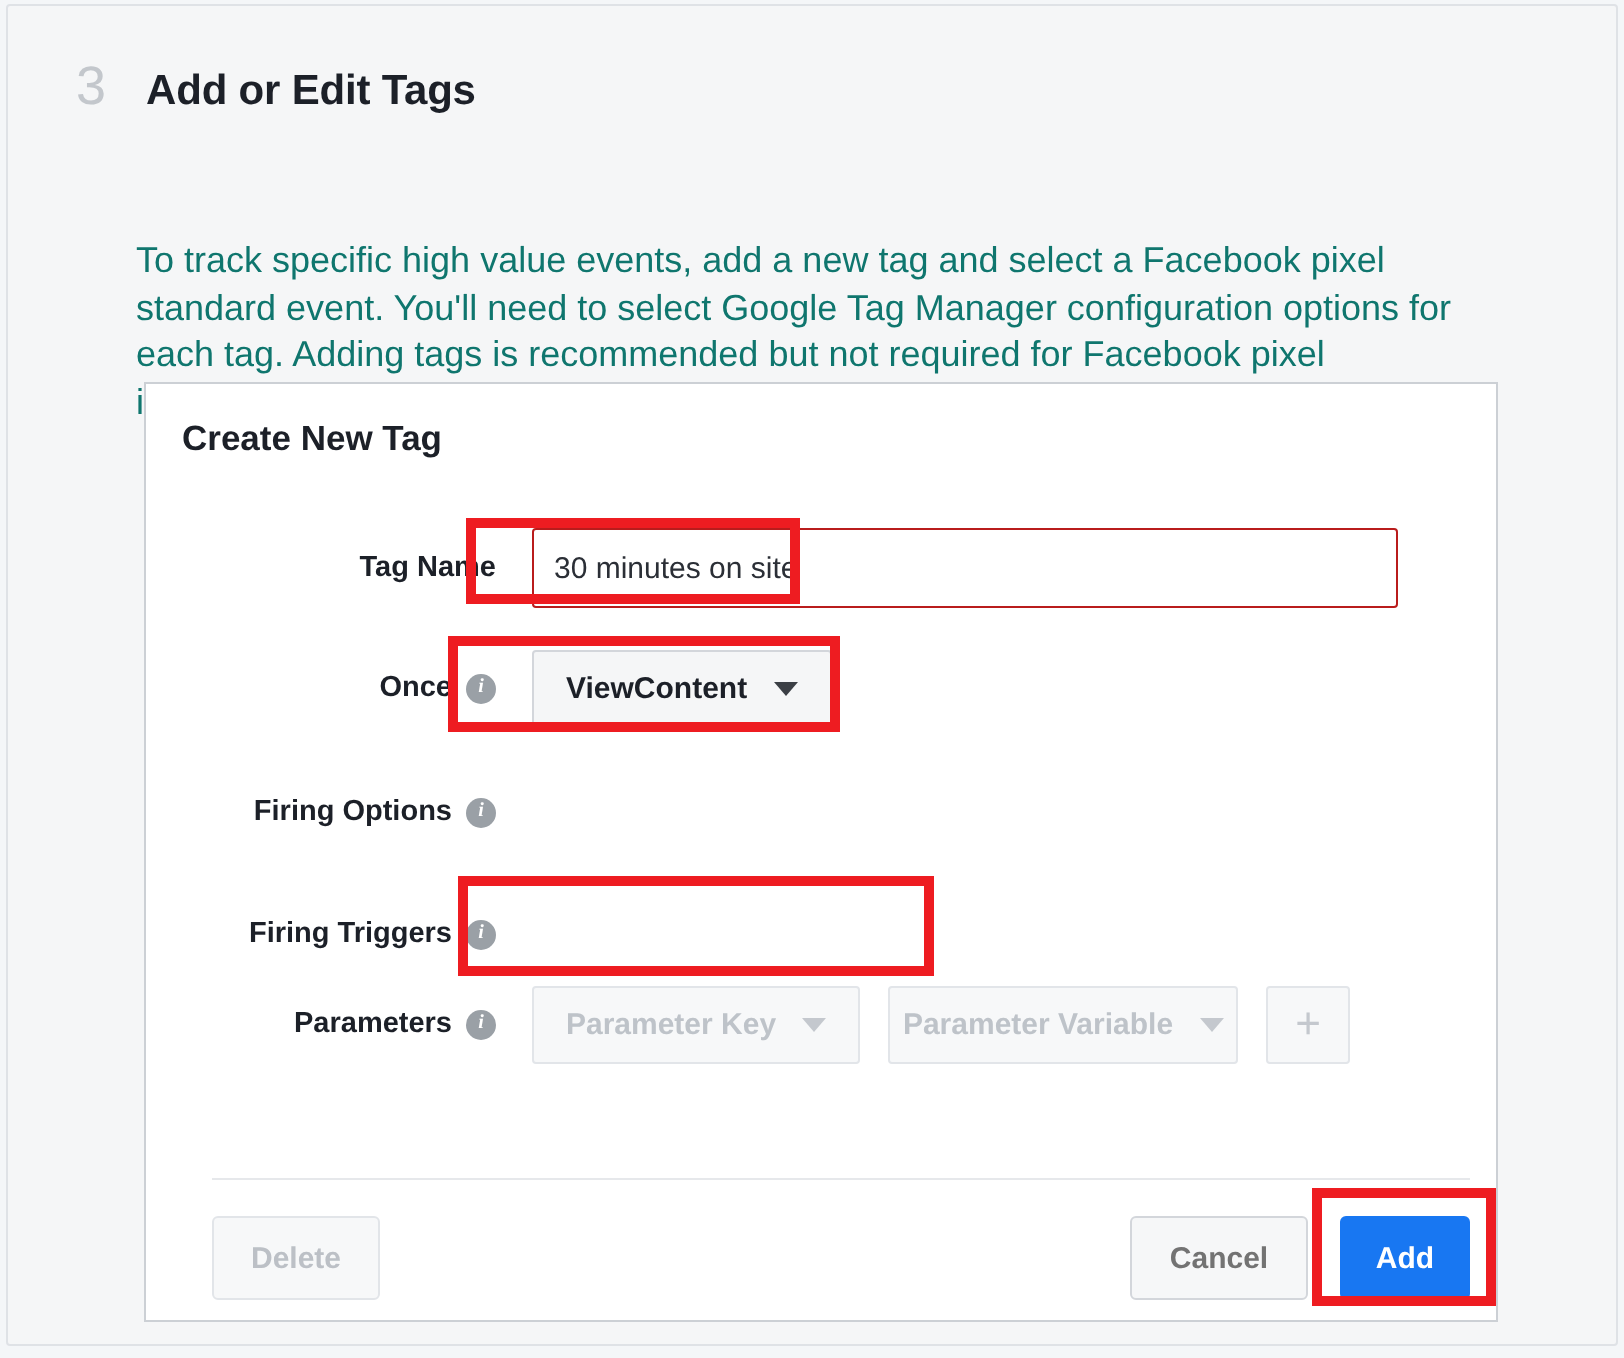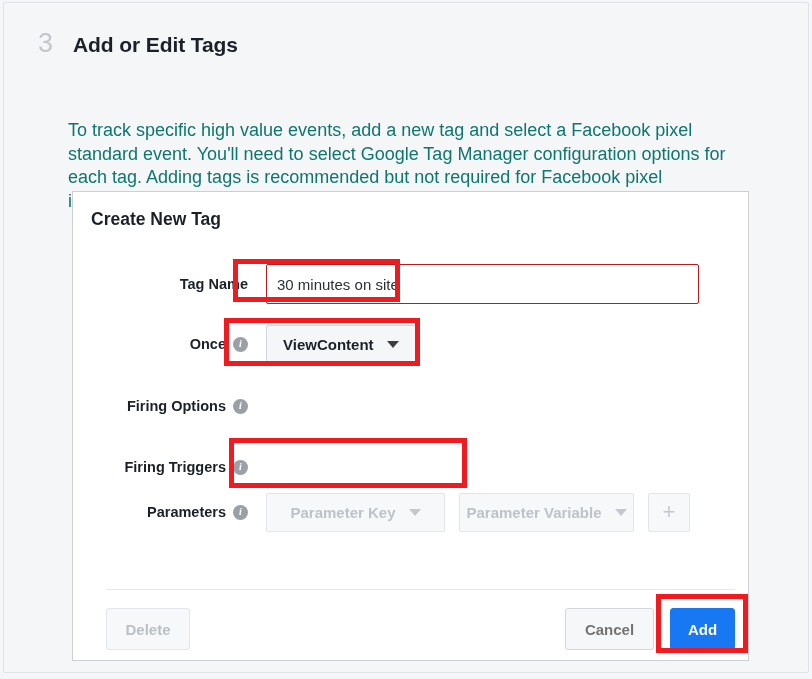--- a/index.html
+++ b/index.html
@@ -163,21 +163,21 @@
     border-left: 6px solid transparent;
     border-right: 6px solid transparent;
     border-top: 7px solid #3b3f45;
     flex: 0 0 auto;
   }
   .select-btn.disabled .caret { border-top-color: #c4c8ce; }
 
   .w-event   { min-width: 150px; }
   .w-firing  { min-width: 150px; }
   .w-trigger { min-width: 196px; }
-  .w-pkey    { width: 179px; justify-content: center; }
+  .w-pkey    { width: 164px; justify-content: center; }
   .w-pvar    { width: 175px; justify-content: center; }
 
   .plus-btn {
     width: 42px; height: 39px;
     background: #f7f8f9;
     border: 1px solid #e2e5e9;
     border-radius: 2px;
     color: #c4c8ce;
     font-size: 22px;
     line-height: 1;

